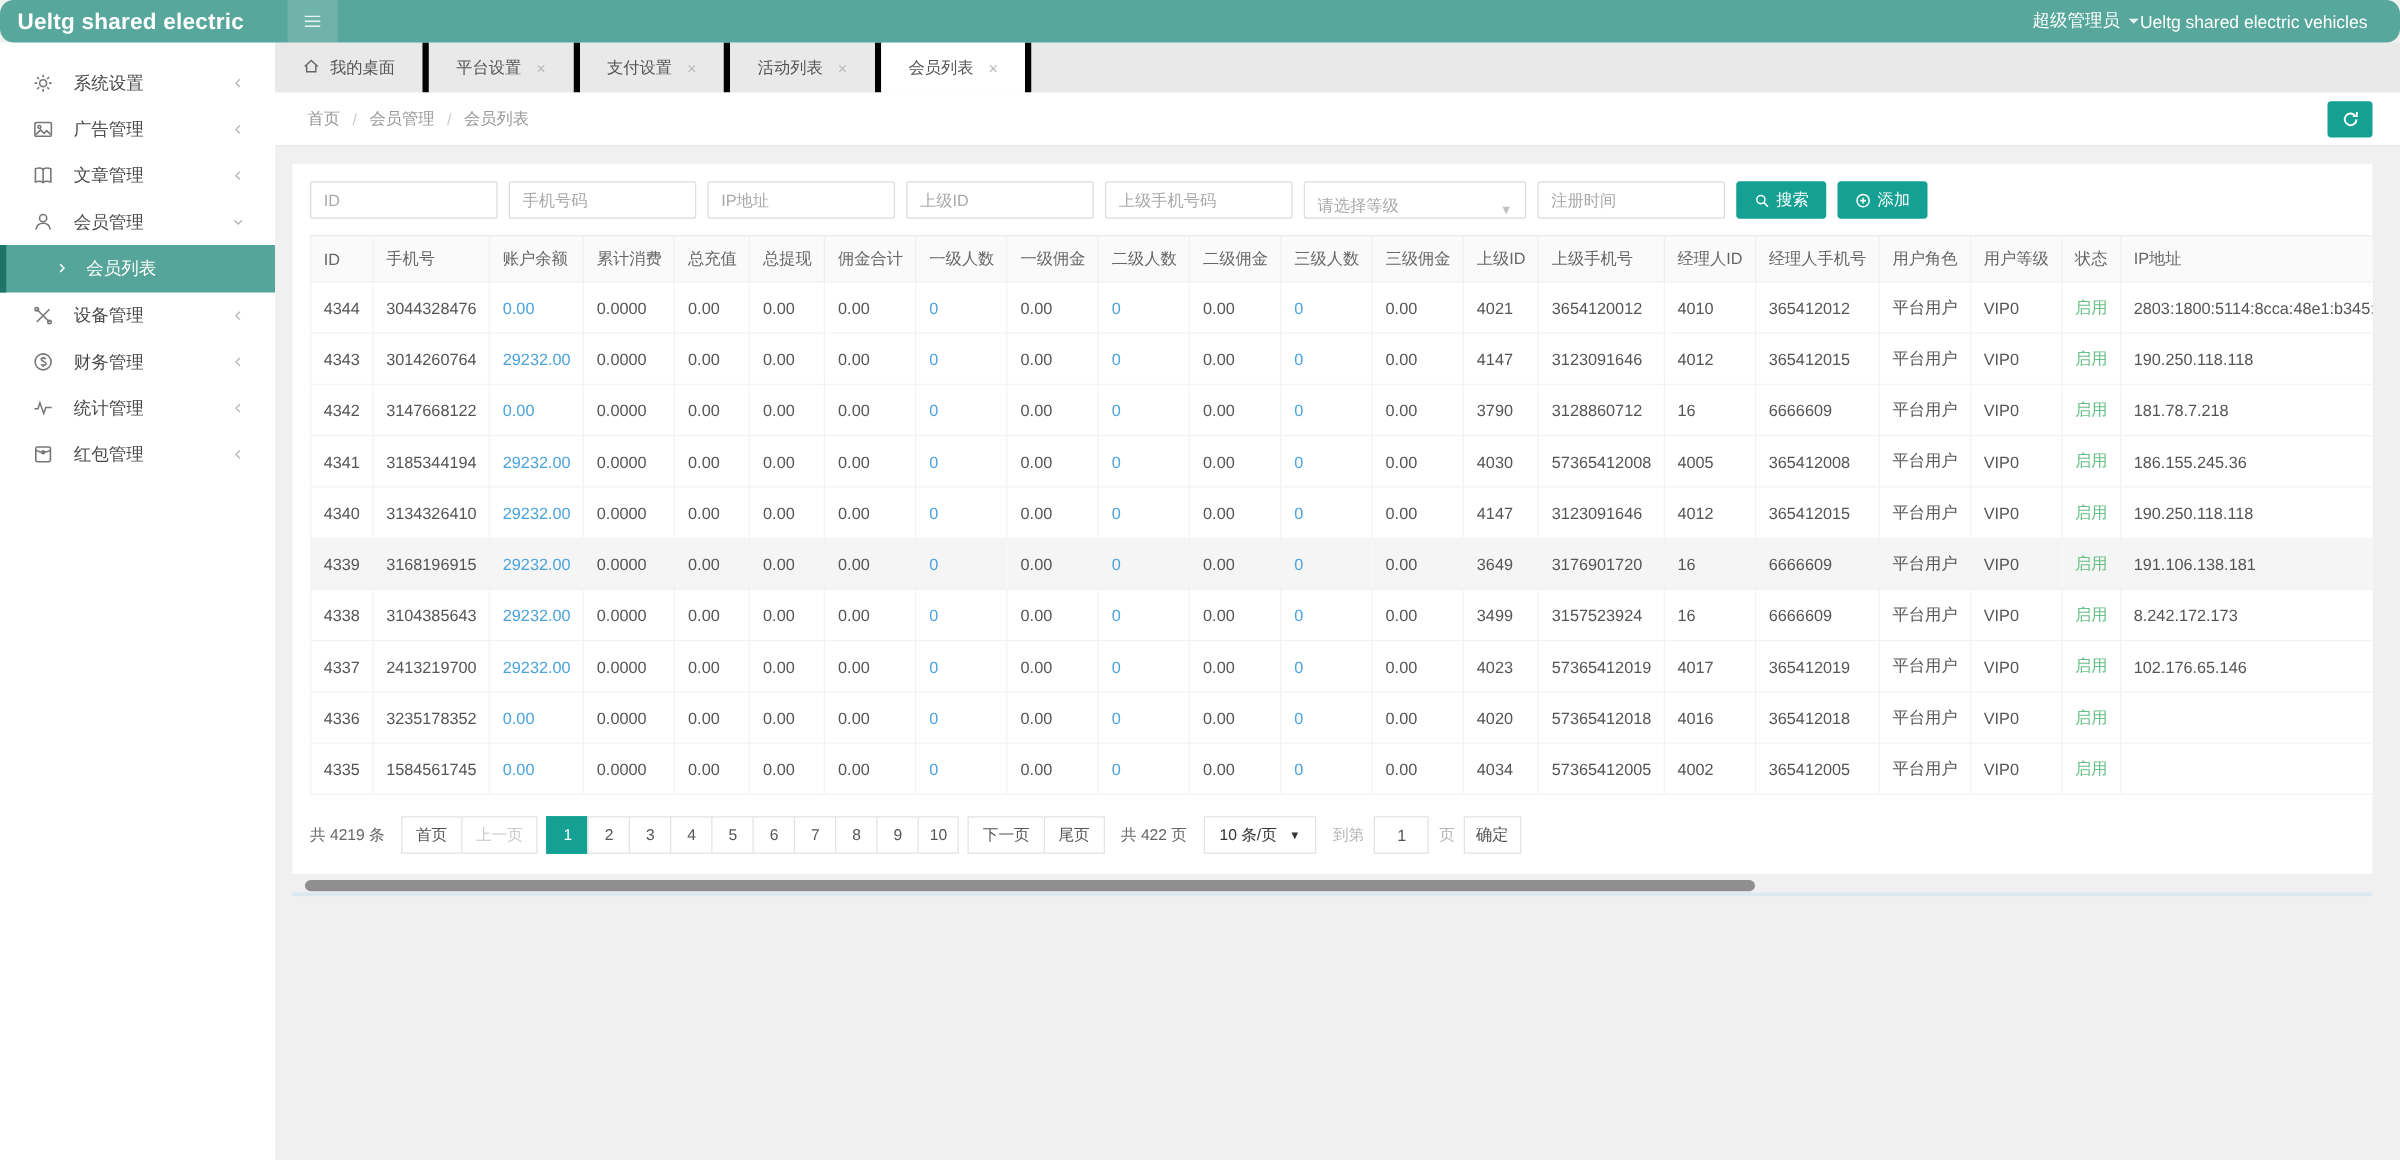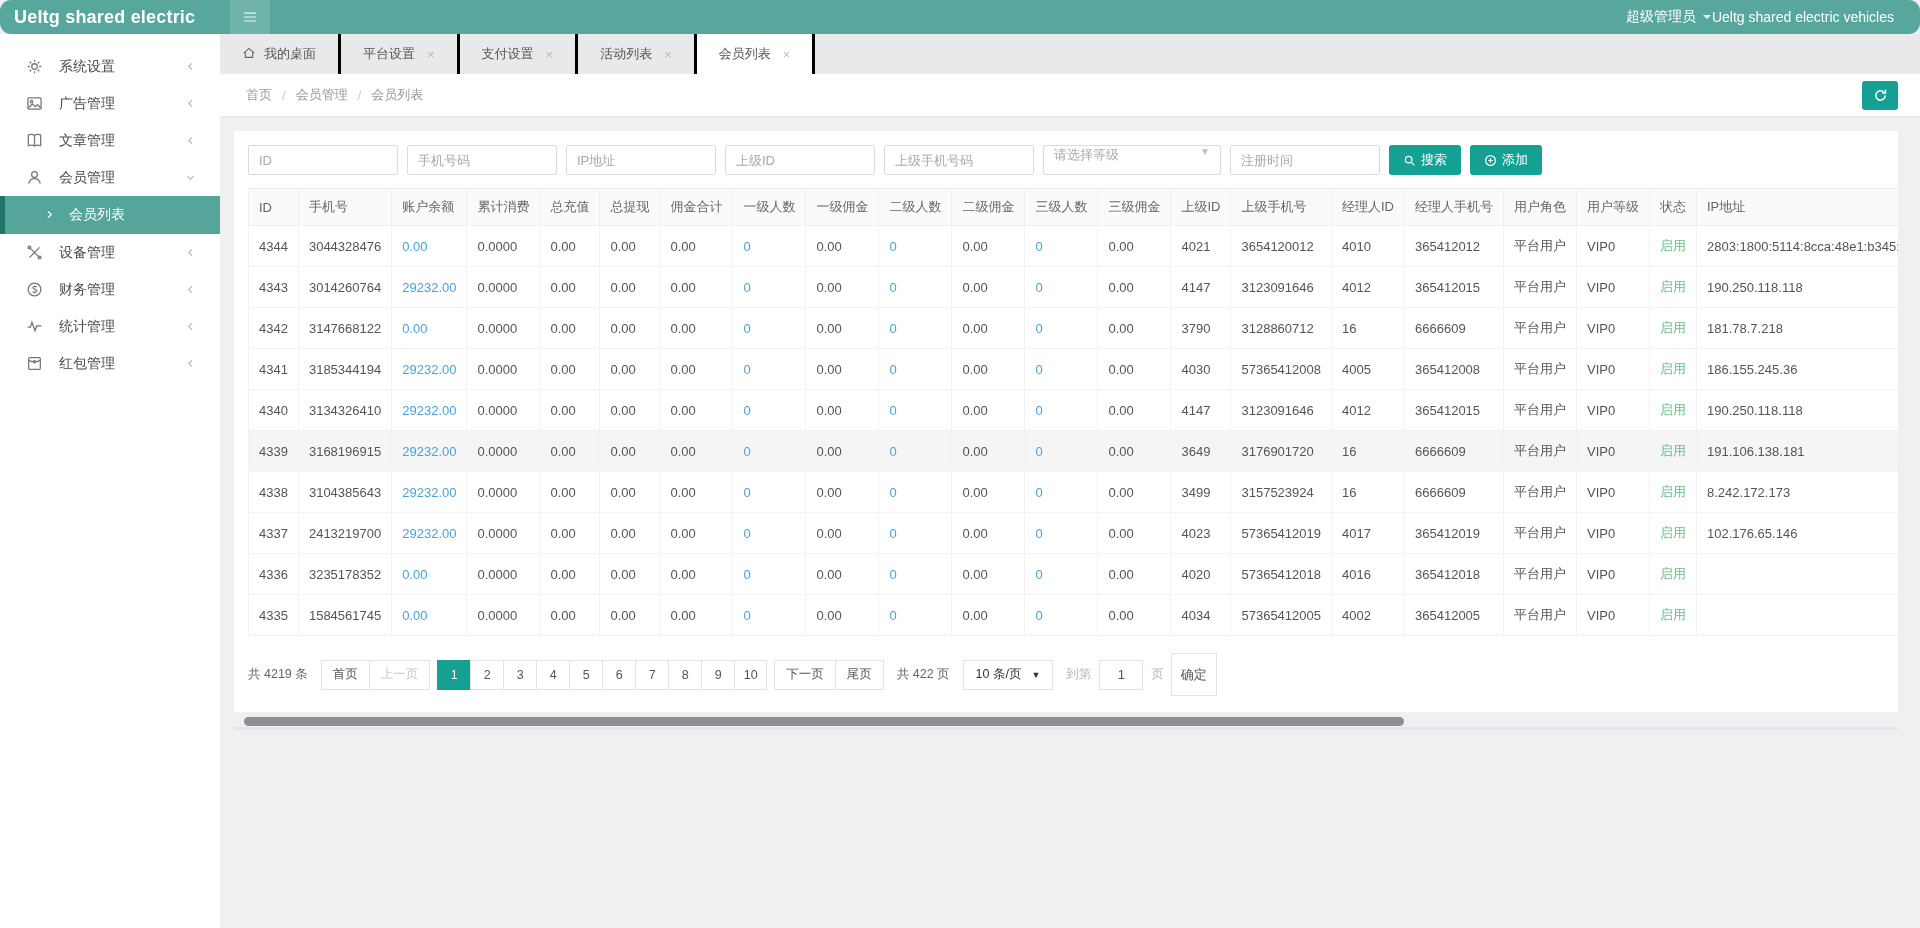--- a/index.html
+++ b/index.html
@@ -25,39 +25,39 @@
   .si-chev svg { width:11px; height:11px; stroke:#b5b5b5; fill:none; stroke-width:1.6; }
   .sub-item { height:38px; display:flex; align-items:center; padding-left:44px; font-size:14px; color:#4a4a4a; cursor:pointer; position:relative; }
   .sub-item.active { background:#56a59a; color:#fff; }
   .sub-item.active::before { content:""; position:absolute; left:0; top:0; bottom:0; width:5px; background:#1e7466; }
   .sub-arrow svg { width:11px; height:11px; stroke:currentColor; fill:none; stroke-width:1.8; margin-right:14px; }
 
   
   .main { flex:1; display:flex; flex-direction:column; min-width:0; }
 
   .tabbar { height:40px; background:#e9e9e9; display:flex; align-items:stretch; }
-  .tab { display:flex; align-items:center; gap:8px; padding:0 22px; font-size:13px; color:#555; border-right:3px solid #000000; cursor:pointer; white-space:nowrap; }
+  .tab { display:flex; align-items:center; gap:8px; padding:0 22px; font-size:13px; color:#555; border-right:5px solid #000000; cursor:pointer; white-space:nowrap; }
   .tab.active { background:#ffffff; }
   .tab .home svg { width:14px; height:14px; stroke:#666; fill:none; stroke-width:1.3; }
   .tab .close { color:#b9b9b9; font-size:13px; margin-left:4px; }
 
   .crumbbar { height:43px; background:#fff; border-bottom:1px solid #e8e8e8; display:flex; align-items:center; padding:0 22px 0 26px; }
   .crumbs { font-size:13px; color:#999; display:flex; gap:10px; align-items:center; }
   .crumbs .sep { color:#ccc; }
   .refresh-btn { margin-left:auto; width:36px; height:29px; background:#14a092; border:none; border-radius:3px; display:flex; align-items:center; justify-content:center; cursor:pointer; }
   .refresh-btn svg { width:15px; height:15px; stroke:#fff; fill:none; stroke-width:1.6; }
 
   .content { flex:1; padding:14px 22px 0 14px; background:#f0f0f0; overflow:hidden; }
   .panel { background:#fff; padding:14px 0 16px 14px; }
 
   
   .filters { display:flex; align-items:center; gap:9px; padding-right:14px; }
   .f-input { width:150px; height:30px; border:1px solid #dcdcdc; border-radius:2px; padding:0 10px; font-size:13px; color:#555; background:#fff; font-family:inherit; }
   .f-input::placeholder { color:#a9a9a9; }
-  .f-select { width:178px; height:30px; border:1px solid #dcdcdc; border-radius:2px; padding:0 10px; font-size:13px; color:#a9a9a9; display:flex; align-items:flex-start; cursor:pointer; }
+  .f-select { width:178px; height:30px; border:1px solid #dcdcdc; border-radius:2px; padding:0 10px; font-size:13px; color:#a9a9a9; display:flex; align-items:flex-end; cursor:pointer; }
   .f-select .arr { margin-left:auto; color:#c0c0c0; font-size:10px; }
   .btn-teal { height:30px; background:#14a092; color:#fff; border:none; border-radius:3px; font-size:13px; padding:0 14px; display:flex; align-items:center; gap:5px; cursor:pointer; font-family:inherit; }
   .btn-teal svg { width:13px; height:13px; stroke:#fff; fill:none; stroke-width:1.5; }
 
   
   .table-wrap { margin-top:13px; overflow:hidden; width:100%; }
   table { border-collapse:collapse; table-layout:fixed; font-size:13px; }
   th { height:37px; background:#fafafa; color:#666; font-weight:normal; text-align:left; padding:0 10px; border:1px solid #f0f0f0; border-top:1px solid #ebebeb; white-space:nowrap; overflow:hidden; }
   td { height:41px; color:#555; padding:0 10px; border:1px solid #f3f3f3; border-top:1px solid #ececec; white-space:nowrap; overflow:hidden; background:#fff; }
   tr.hl td { background:#f5f5f5; }
@@ -72,21 +72,21 @@
   .pg-btn.active { background:#14a092; border-color:#14a092; color:#fff; }
   .pg-pages { display:flex; gap:0; }
   .pg-pages .pg-btn { border-right-width:0; padding:0; }
   .pg-pages .pg-btn:last-child { border-right-width:1px; }
   .pg-group { display:flex; }
   .pg-group .pg-btn:first-child { border-right:none; }
   .pg-size { height:30px; border:1px solid #e3e3e3; background:#fff; display:flex; align-items:center; gap:10px; padding:0 12px; cursor:pointer; color:#333; }
   .pg-size .arr { font-size:9px; color:#333; }
   .pg-goto { color:#b5b5b5; display:flex; align-items:center; gap:8px; margin-left:6px; }
   .pg-goto input { width:44px; height:30px; border:1px solid #e3e3e3; text-align:center; font-size:13px; color:#555; font-family:inherit; }
-  .pg-confirm { width:46px; height:43px; border:1px solid #e3e3e3; background:#fff; color:#555; font-size:13px; cursor:pointer; font-family:inherit; }
+  .pg-confirm { width:46px; height:30px; border:1px solid #e3e3e3; background:#fff; color:#555; font-size:13px; cursor:pointer; font-family:inherit; }
 
   
   .hscroll { position:relative; height:14px; margin-top:4px; }
   .hscroll .track { position:absolute; left:0; right:0; bottom:0; height:3px; background:#d9e9f0; }
   .hscroll .thumb { position:absolute; left:10px; top:1px; width:1160px; height:9px; background:#8f8f8f; border-radius:5px; cursor:grab; }
 </style>
 </head>
 <body>
 
 <header class="header">

